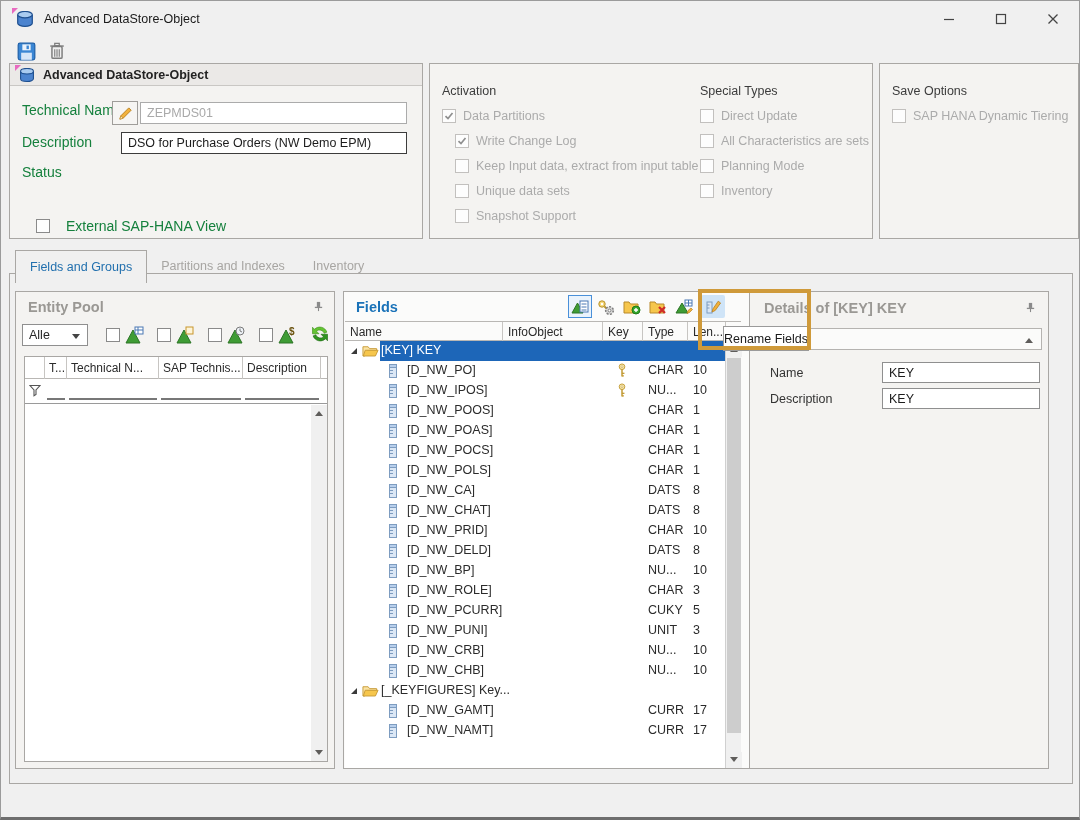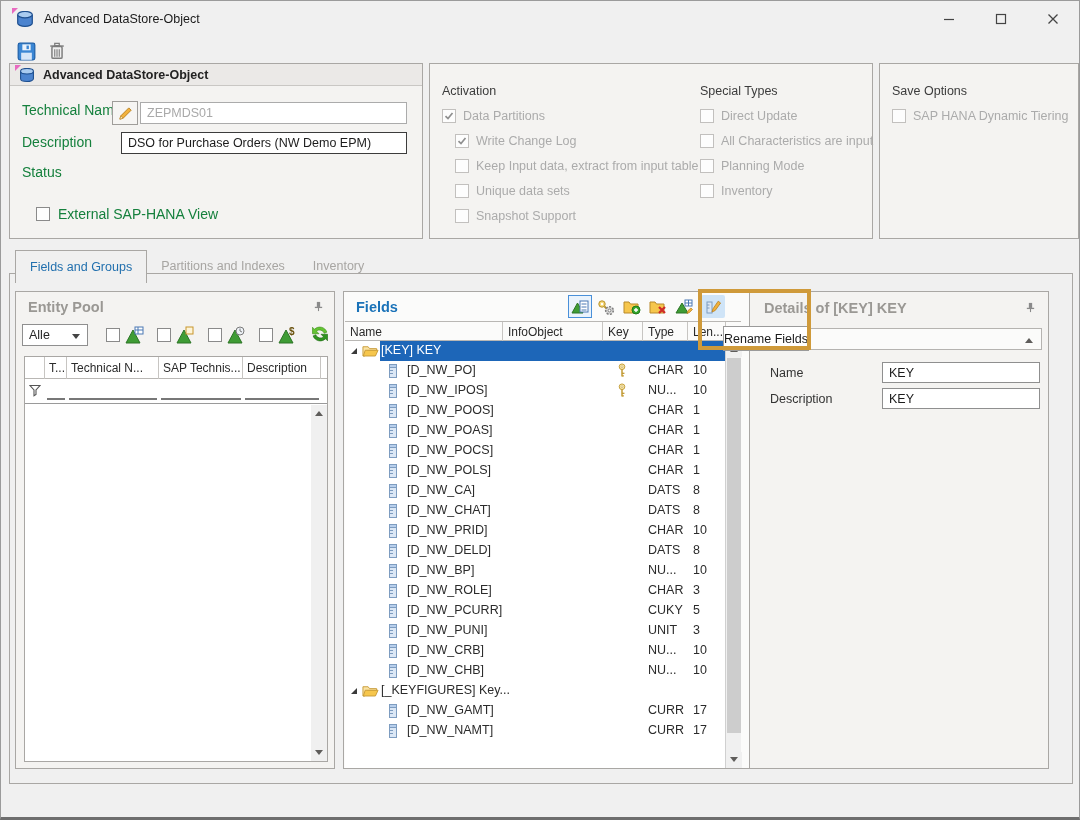--- a/index.html
+++ b/index.html
@@ -184,21 +184,21 @@
 
     <div class="frow" style="left:12px;top:70px">
         <span class="flabel">Description</span>
       </div>
     <div class="inputbox focusy" style="position:absolute;left:111px;top:68px;width:286px">DSO for Purchase Orders (NW Demo EPM)</div>
 
     <div class="frow" style="left:12px;top:100px">
         <span class="flabel">Status</span>
       </div>
 
-    <div class="frow" style="left:26px;top:142px;gap:8px">
+    <div class="frow" style="left:26px;top:154px;gap:16px">
       <span class="cb live"></span>
       <span class="flabel">External SAP-HANA View</span>
     </div>
   </div>
 
   <div class="panel" id="panel-activation" style="left:428px;top:62px;width:444px;height:176px">
     <div style="position:absolute;left:12px;top:20px">
       <div class="gh">Activation</div>
       <div id="activation-items">
           <div class="cb-row">
@@ -233,21 +233,21 @@
     </div>
     <div style="position:absolute;left:270px;top:20px">
       <div class="gh">Special Types</div>
       <div id="specialtypes-items">
           <div class="cb-row">
             <span class="cb"></span>
             <span class="cb-lab">Direct Update</span>
           </div>
           <div class="cb-row">
             <span class="cb"></span>
-            <span class="cb-lab">All Characteristics are input</span>
+            <span class="cb-lab">All Characteristics are sets</span>
           </div>
           <div class="cb-row">
             <span class="cb"></span>
             <span class="cb-lab">Planning Mode</span>
           </div>
           <div class="cb-row">
             <span class="cb"></span>
             <span class="cb-lab">Inventory</span>
           </div>
         </div>

